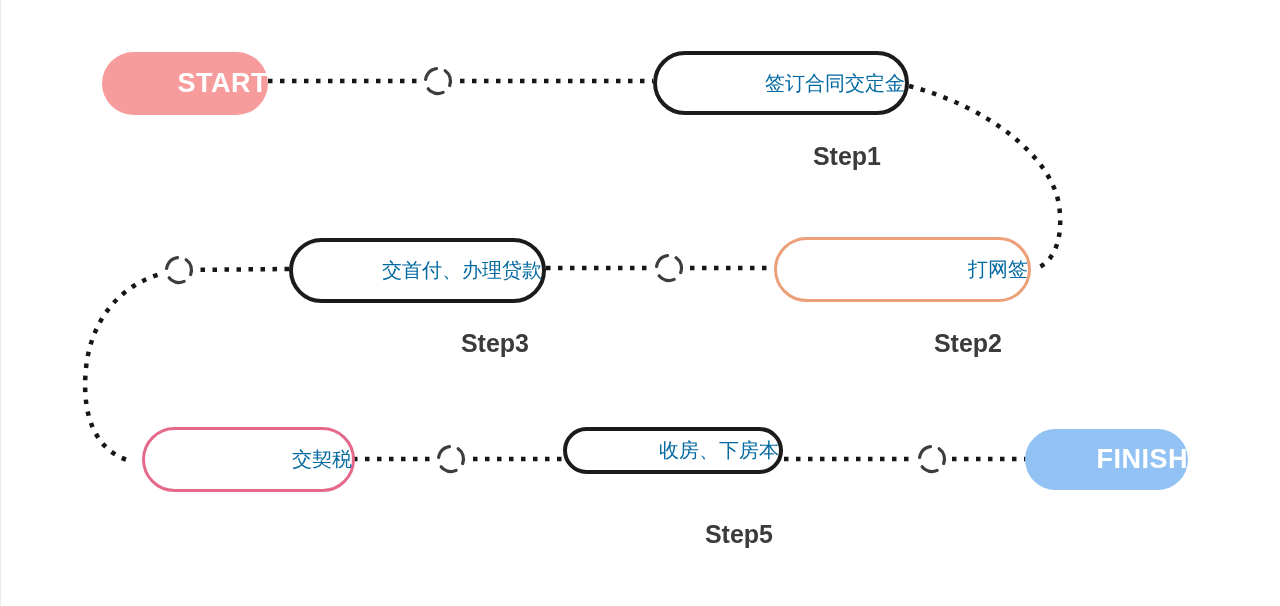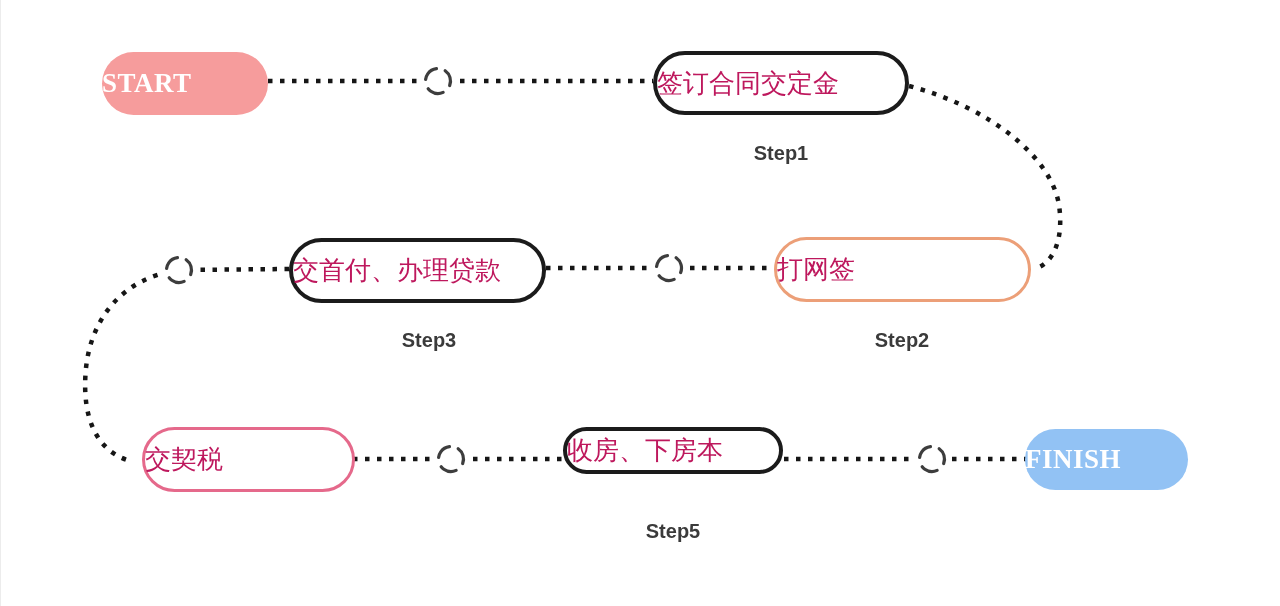--- a/index.html
+++ b/index.html
@@ -21,49 +21,48 @@
     left: 0;
     top: 0;
     width: 1280px;
     height: 606px;
   }
   .pill {
     position: absolute;
     box-sizing: border-box;
     display: flex;
     align-items: center;
-    justify-content: flex-start;
+    justify-content: flex-end;
     border-radius: 40px;
     background: #ffffff;
     white-space: nowrap;
-    font-family: Liberation Serif, serif;
   }
   .pill-terminal {
     color: #ffffff;
     font-weight: bold;
     font-size: 27px;
     letter-spacing: 0.5px;
   }
   .pill-step {
-    color: #be185d;
-    font-size: 26px;
+    color: #0369a1;
+    font-size: 20px;
   }
   .node-start  { left: 101px; top: 52px;  width: 166px; height: 63px; background: #F69C9C; }
   .node-finish { left: 1024px; top: 429px; width: 163px; height: 61px; background: #92C2F4; }
   .node-step1  { left: 652px; top: 51px;  width: 256px; height: 64px; border: 4px solid #1B1B1B; }
   .node-step2  { left: 773px; top: 237px; width: 257px; height: 65px; border: 3px solid #EC9F78; }
   .node-step3  { left: 288px; top: 238px; width: 257px; height: 65px; border: 4px solid #1B1B1B; }
   .node-step4  { left: 141px; top: 427px; width: 213px; height: 65px; border: 3px solid #E5698B; }
   .node-step5  { left: 562px; top: 427px; width: 220px; height: 47px; border: 4px solid #1B1B1B; }
   .step-label {
     position: absolute;
     width: 200px;
-    text-align: center;
+    text-align: right;
     font-weight: bold;
-    font-size: 20px;
+    font-size: 25px;
     color: #3B3B3B;
   }
   .label-step1 { left: 680px; top: 142px; }
   .label-step2 { left: 801px; top: 329px; }
   .label-step3 { left: 328px; top: 329px; }
   .label-step4 { left: 136px; top: 520px; }
   .label-step5 { left: 572px; top: 520px; }
 </style>
 </head>
 <body>

